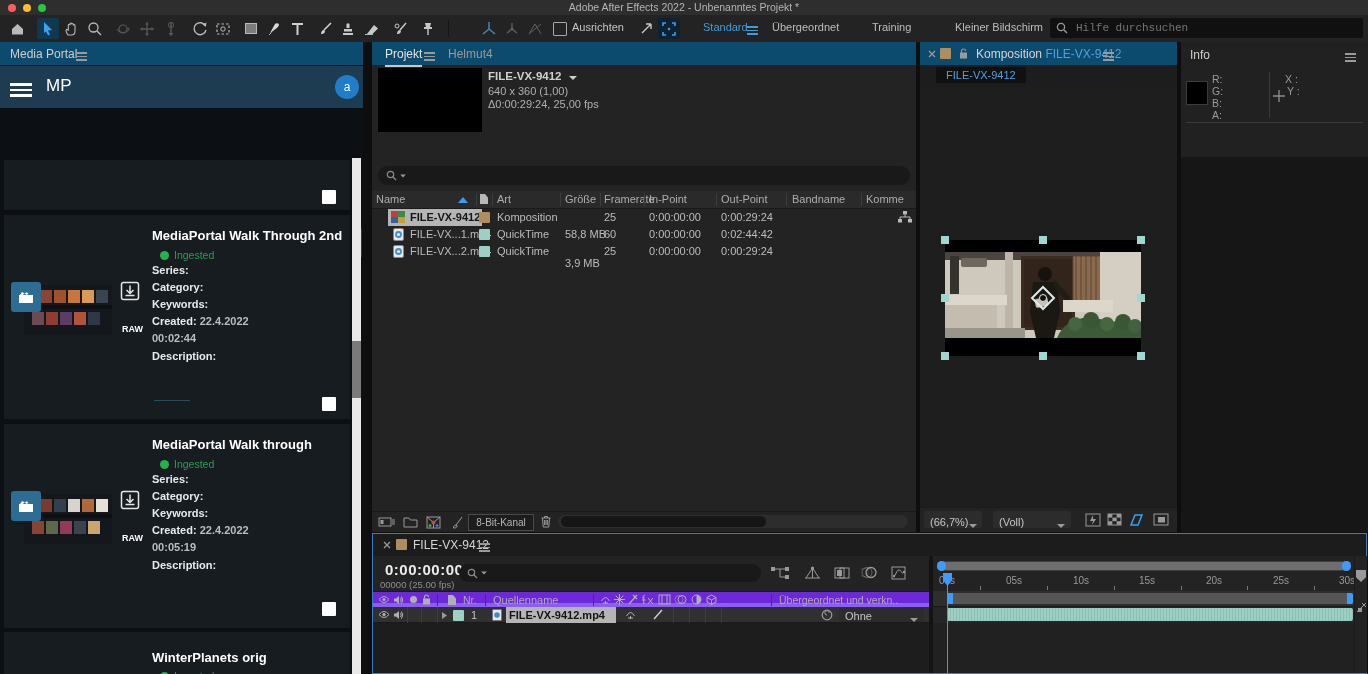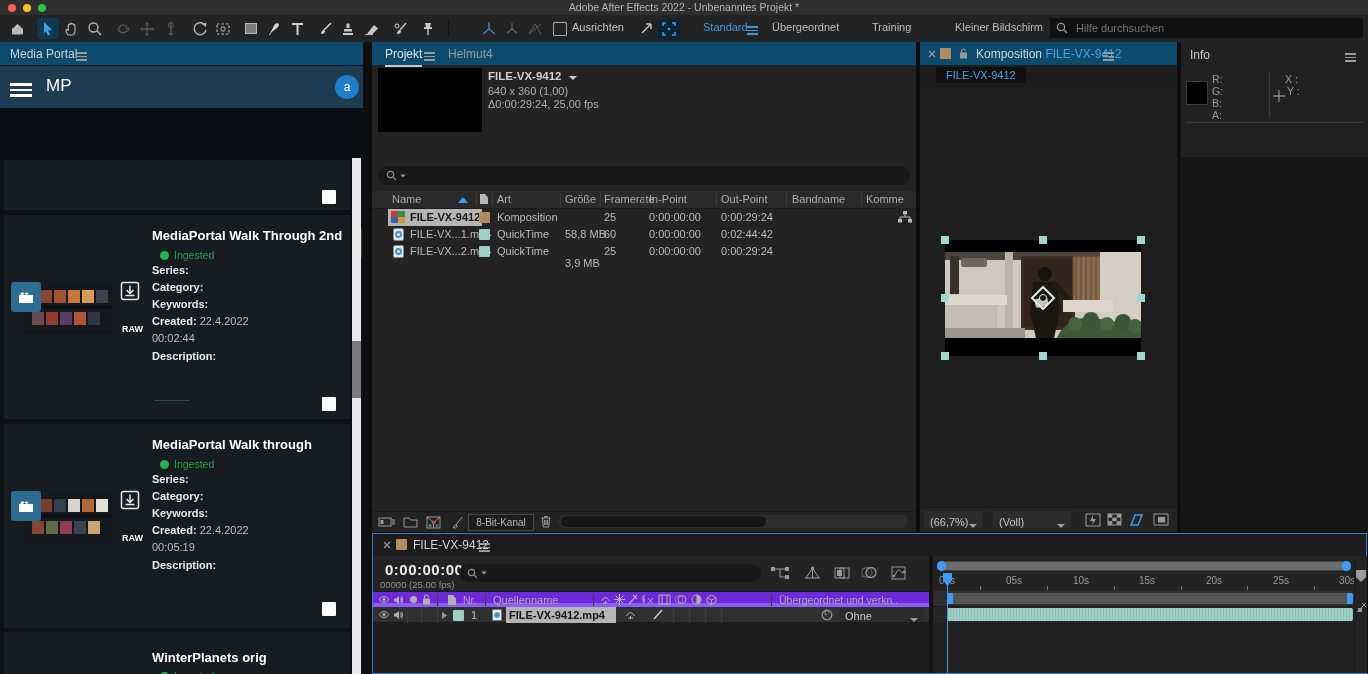--- a/index.html
+++ b/index.html
@@ -6,32 +6,32 @@
   body{width:1368px;height:674px;background:#0e0e0e;font-family:"Liberation Sans",sans-serif;overflow:hidden;position:relative;color:#c5c5c5;font-size:12px}
   .abs{position:absolute}
   svg{display:block}
   .titlebar{position:absolute;left:0;top:0;width:1368px;height:15px;background:#2e2e2e;border-bottom:1px solid #1a1a1a}
   .tl{position:absolute;top:4px;width:8px;height:8px;border-radius:50%}
   .titletext{position:absolute;left:0;right:0;top:1px;text-align:center;font-size:10.5px;color:#b5b5b5}
   .toolbar{position:absolute;left:0;top:15px;width:1368px;height:27px;background:#232323;border-bottom:1px solid #131313}
   .tool{position:absolute;top:3px;width:22px;height:21px;display:flex;align-items:center;justify-content:center;border-radius:2px}
   .wtab{position:absolute;top:6px;font-size:11px;color:#bdbdbd;cursor:default}
   .hsearch{position:absolute;left:1050px;top:3px;width:313px;height:20px;background:#101010;border-radius:2px;display:flex;align-items:center;padding-left:6px;box-sizing:border-box}
-  .hsearch input{background:transparent;border:none;outline:none;color:#9a9a9a;font-size:11px;width:250px;margin-left:6px;font-family:Liberation Sans, sans-serif}
+  .hsearch input{background:transparent;border:none;outline:none;color:#9a9a9a;font-size:11px;width:250px;margin-left:6px;font-family:Liberation Mono, monospace}
   .panel{position:absolute;background:#232323}
   .tabbar{position:absolute;left:0;top:0;right:0;height:23px;background:#0c4a6e}
   .hamb{display:inline-block;width:11px}
   .hamb i{display:block;height:1.5px;background:#9a9a9a;margin:2px 0}
   
   .mp-list{position:absolute;left:0;top:116px;width:352px;bottom:0;background:#0c1014}
   .card{position:absolute;left:4px;width:346px;background:#171c21}
   .card .ttl{position:absolute;left:148px;font-size:13px;font-weight:bold;color:#fff}
   .fld{position:absolute;left:148px;font-size:11px;color:#e7ebee;font-weight:bold}
   .fld b{font-weight:bold}
-  .val{font-weight:normal;color:#b7bec4}
+  .val{font-weight:bold;color:#b7bec4}
   .chk{position:absolute;width:14px;height:14px;background:#fff;border-radius:1px}
   .gdot{position:absolute;width:9px;height:9px;border-radius:50%;background:#24b24c}
   .gtxt{position:absolute;font-size:10.5px;color:#2a9e50}
   .mpbtn{position:absolute;top:120px;height:30px;border-radius:2px;background:#273a47;display:flex;align-items:center;justify-content:center}
   
   .th{position:absolute;top:0;font-size:11px;color:#adadad;white-space:nowrap}
   .sep{position:absolute;top:2px;width:1px;height:13px;background:#3d3d3d}
   .cell{position:absolute;font-size:11px;color:#bcbcbc;white-space:nowrap}
   .lbl{position:absolute;width:11px;height:11px;border-radius:1px}
   
@@ -392,21 +392,21 @@
 
   <div style="position:absolute;left:6px;top:124px;width:532px;height:19px;background:#191919;border-radius:10px;display:flex;align-items:center;padding-left:8px;box-sizing:border-box">
     <svg width="11" height="11" viewBox="0 0 11 11">
         <circle cx="4.5" cy="4.5" r="3.2" fill="none" stroke="#8a8a8a" stroke-width="1.2"></circle>
         <path d="M7 7 L10 10" stroke="#8a8a8a" stroke-width="1.3"></path>
       </svg>
     <span class="caret" style="transform:scale(.7);margin-left:2px"></span>
   </div>
 
   <div style="position:absolute;left:0;top:149px;width:544px;height:17px;background:#2a2a2a;border-bottom:1px solid #1a1a1a">
-    <span class="th" style="left:20px;top:2px">Name</span>
+    <span class="th" style="left:4px;top:2px">Name</span>
     <span style="position:absolute;left:86px;top:6px;width:0;height:0;border-left:5px solid transparent;border-right:5px solid transparent;border-bottom:6px solid #3f9bfa"></span>
     <div class="sep" style="left:104px"></div>
     <svg width="10" height="12" viewBox="0 0 10 12" style="position:absolute;left:107px;top:2px">
         <path d="M1 1 H6 L9 4.5 V11 H1 Z" fill="#b9b9b9"></path>
       </svg>
     <div class="sep" style="left:120px"></div>
     <span class="th" style="left:125px;top:2px">Art</span>
     <div class="sep" style="left:188px"></div>
     <span class="th" style="left:193px;top:2px">Größe</span>
     <div class="sep" style="left:228px"></div>

